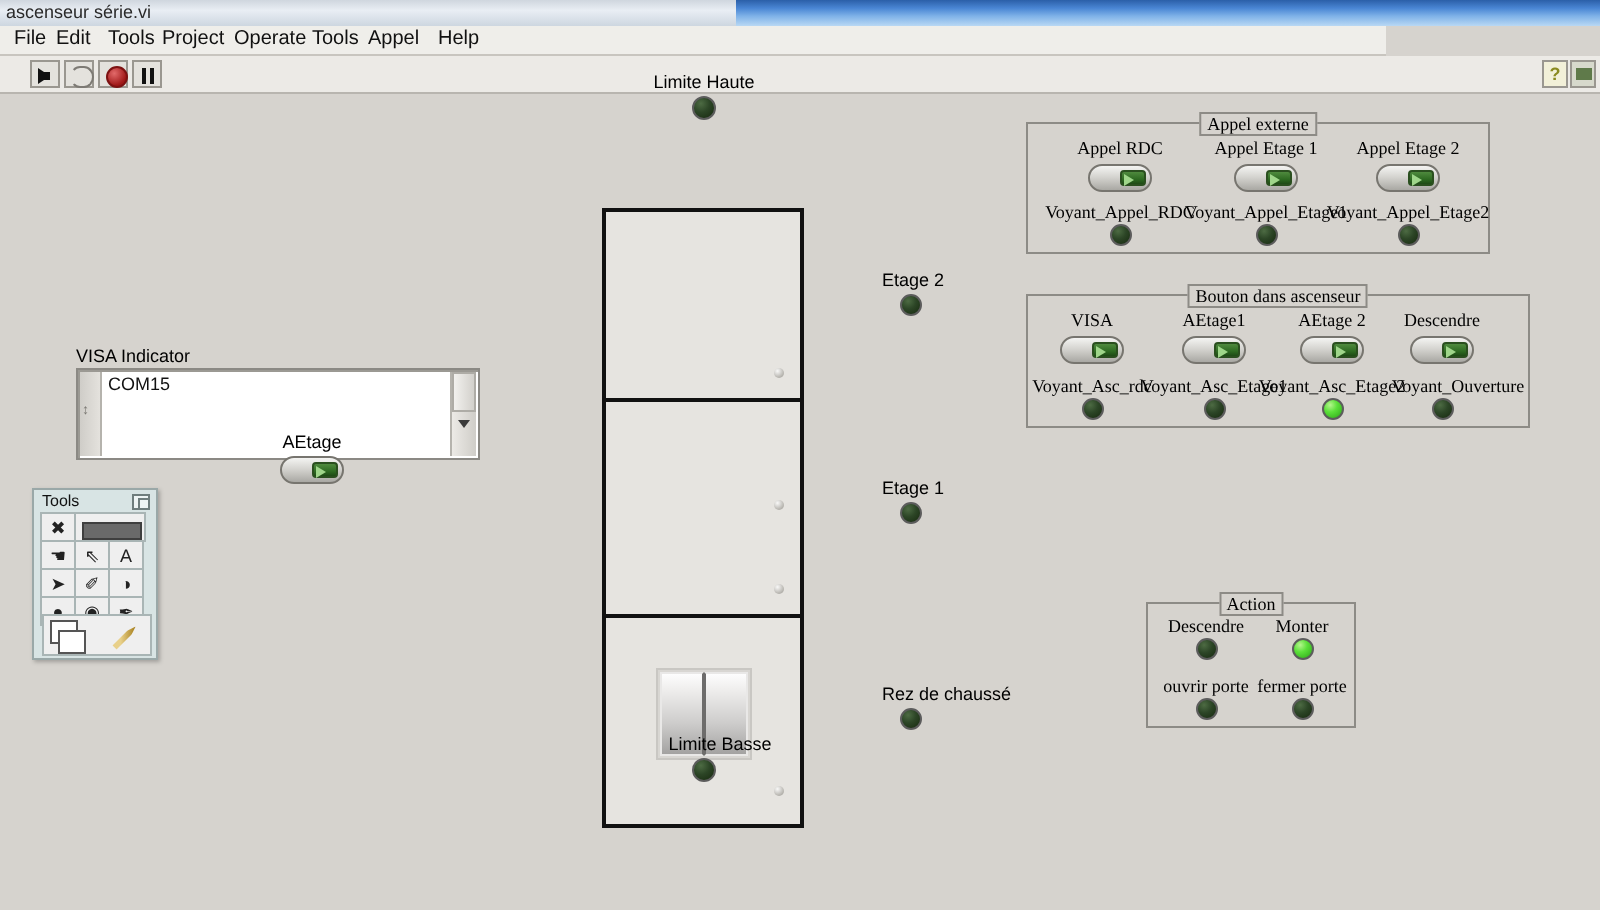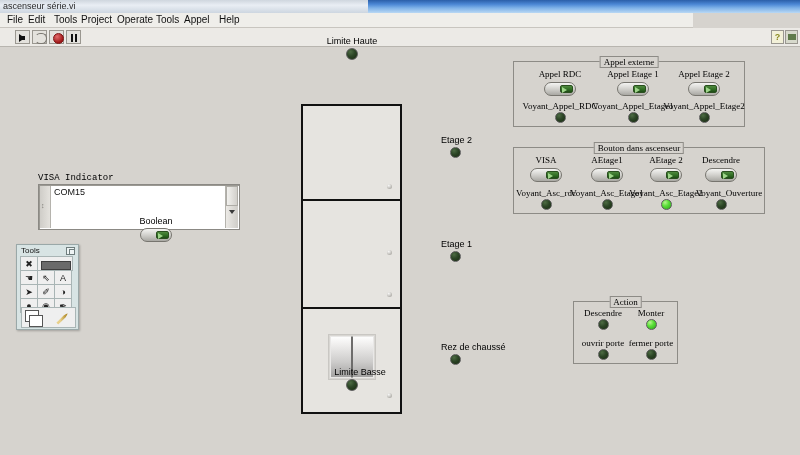--- a/index.html
+++ b/index.html
@@ -128,21 +128,21 @@
     position:absolute;border:1px solid #8d8b86;background:#d6d3ce;box-sizing:border-box;font-family:Liberation Serif, serif;
   }
   .group-title{
     position:absolute;top:-6px;left:50%;transform:translateX(-50%);
     background:#d6d3ce;border:1px solid #8d8b86;
     font-size:9px;line-height:10px;padding:0 3px;white-space:nowrap;color:#000;
   }
 
   
   .visa-wrap{position:absolute;left:38px;top:126px;width:202px;}
-  .visa-label{position:absolute;left:0;top:0;font-size:9px;line-height:10px;font-family:Liberation Mono, monospace;}
+  .visa-label{position:absolute;left:0;top:0;font-size:9px;line-height:10px;}
   .visa-box{
     position:absolute;left:0;top:11px;width:202px;height:46px;
     border:1px solid #8b8984;background:#fff;box-sizing:border-box;
     box-shadow:inset 1px 1px 0 #9b9993;
   }
   .visa-left-rail{
     position:absolute;left:1px;top:1px;width:10px;bottom:1px;
     background:linear-gradient(90deg,#cfcdc8,#e4e2dd);
     border-right:1px solid #b5b3ad;
   }
@@ -338,21 +338,21 @@
         </div>
       </div>
       <div class="tools-bottom">
         <div class="tb-sq1"></div>
         <div class="tb-sq2"></div>
         <div class="tb-pencil"></div>
       </div>
     </div>
 
     <div>
-      <div class="lbl c" style="left:156px;top:169px">Boolean</div>
+      <div class="lbl c" style="left:156px;top:169px">AEtage</div>
       <div class="switch" style="left:140px;top:181px">
         <div class="knob"></div>
       </div>
     </div>
 
 
     <div>
       <div class="lbl c" style="left:352px;top:-11px">Limite Haute</div>
       <div class="led off big" style="left:346px;top:1px"></div>
 

